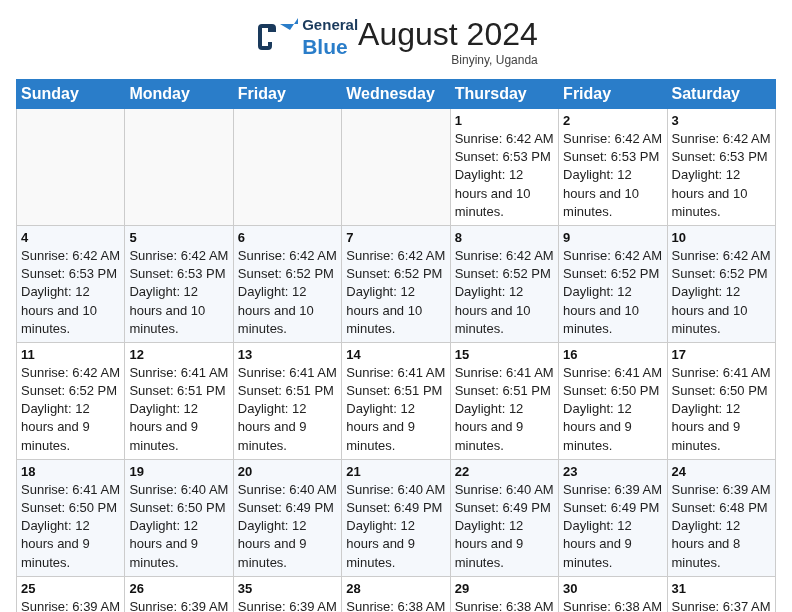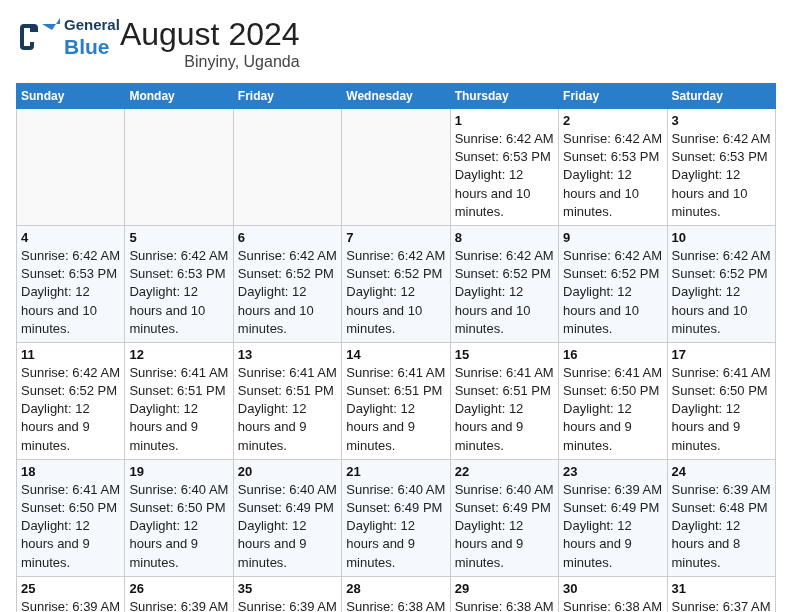--- a/index.html
+++ b/index.html
@@ -5,52 +5,52 @@
     * { box-sizing: border-box; margin: 0; padding: 0; }
     body {
       font-family: Arial, sans-serif;
       background: #fff;
       width: 792px;
       min-height: 612px;
       padding: 16px;
     }
     .header {
       display: flex;
-      justify-content: flex-start;
+      justify-content: center;
       align-items: flex-start;
       margin-bottom: 12px;
     }
     .logo {
       display: flex;
       align-items: center;
       gap: 4px;
     }
     .title-block {
       text-align: right;
     }
     .month-year {
       font-size: 32px;
       font-weight: normal;
       color: #222;
     }
     .location {
-      font-size: 16px;
+      font-size: 12px;
       color: #444;
     }
     .calendar {
       width: 100%;
       border-collapse: collapse;
       font-size: 11px;
     }
     .calendar th {
       background: #2a7dc9;
       color: #fff;
       padding: 5px 4px;
       text-align: left;
-      font-size: 12px;
+      font-size: 16px;
       font-weight: bold;
       border: 1px solid #2a7dc9;
     }
     .calendar td {
       border: 1px solid #ccc;
       vertical-align: top;
       padding: 4px 4px;
       width: 108px;
       min-height: 80px;
       background: #fff;

